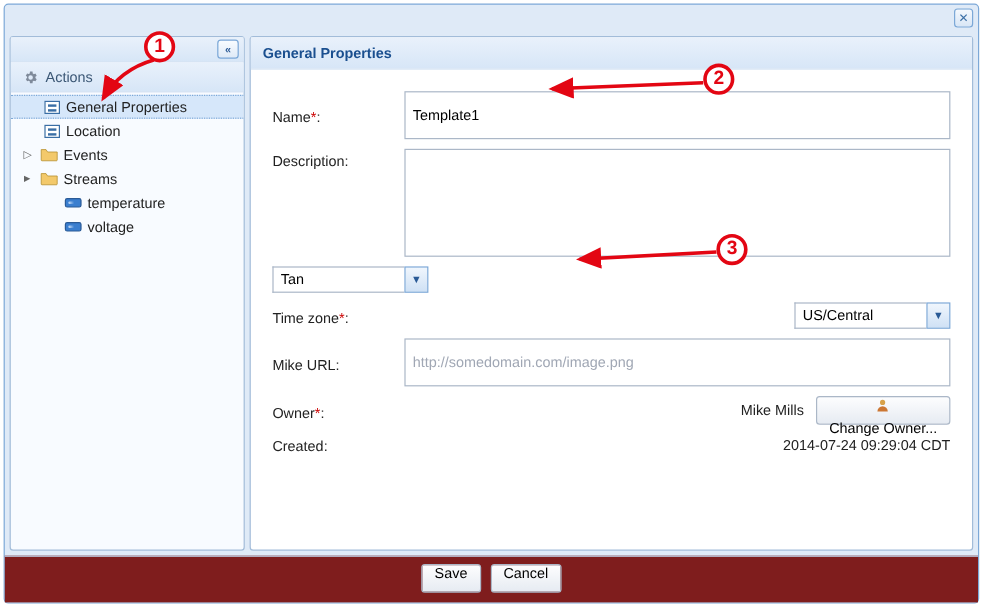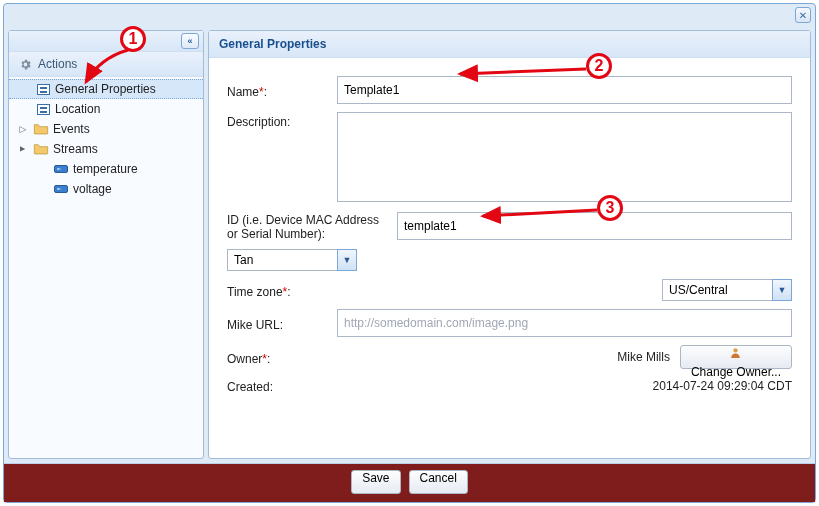--- a/index.html
+++ b/index.html
@@ -128,21 +128,21 @@
   }
   .form-row.align-center { align-items:center;justify-content:space-between; }
   .label {
     width:100px; min-width:100px;
     padding-top:3px;
   }
   .label.wide { width:160px; min-width:160px; }
   .req { color:#c00; }
   .text-input {
     flex:1;
-    height:28px;
+    height:40px;
     border:1px solid #abb7c7;
     padding:2px 6px;
     font: inherit;
     background:#fff;
   }
   .text-input::placeholder { color:#a0a7b4; }
   textarea.text-input { height:90px; resize:none; }
   .combo {
     display:flex;
   }
@@ -291,24 +291,20 @@
               <span>Name</span><span class="req">*</span>:
             </div>
             <input class="text-input" value="Template1" style="">
           </div>
 
           <div class="form-row">
             <div class="label">Description:</div>
             <textarea class="text-input" value="" style=""></textarea>
           </div>
 
-          <div class="form-row align-center">
-            <div class="label wide">ID (i.e. Device MAC Address or Serial Number):</div>
-            <input class="text-input" value="template1" style="">
-          </div>
 
           <div class="form-row align-center">
             <div class="combo">
               <input value="Tan" style="">
               <div class="combo-btn">
                 <span>▼</span>
               </div>
             </div>
           </div>
 

